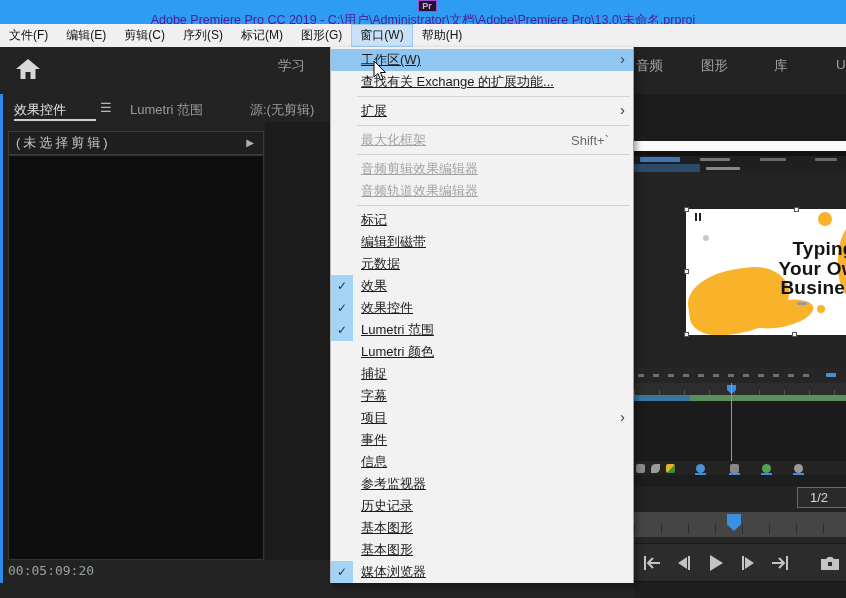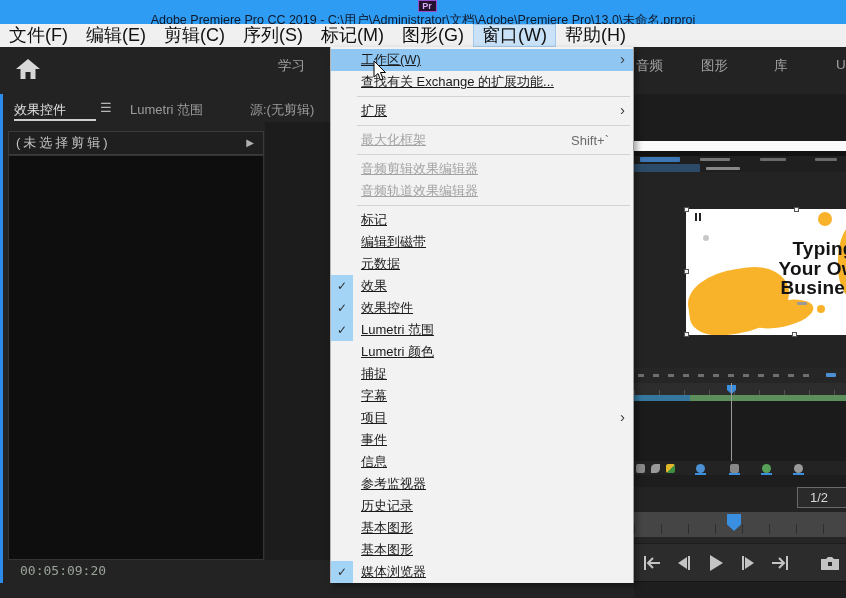--- a/index.html
+++ b/index.html
@@ -4,25 +4,25 @@
 <style>
   html,body{margin:0;padding:0;width:846px;height:598px;overflow:hidden;background:#232323;
     font-family:"Liberation Sans","DejaVu Sans",sans-serif;}
   .screen{position:relative;width:846px;height:598px;overflow:hidden;}
   .abs{position:absolute;}
 
   
   .titlebar{left:0;top:0;width:846px;height:24px;background:#2e9cf2;display:flex;align-items:center;flex-direction:column;}
   .app-icon{width:17px;height:17px;margin-left:8px;background:#22122e;border:1px solid #9a4fd0;
     color:#d9a8f0;font-size:9px;font-weight:bold;display:flex;align-items:center;justify-content:center;}
-  .win-title{color:#0f172a;font-size:12.5px;margin-left:0;white-space:nowrap;}
+  .win-title{color:#4c1d95;font-size:12.5px;margin-left:0;white-space:nowrap;}
 
   
   .menubar{left:0;top:24px;width:846px;height:23px;background:#f0f0f0;display:flex;align-items:stretch;}
-  .mb-item{padding:0 9px;font-size:18px;color:#111;line-height:23px;cursor:default;}
+  .mb-item{padding:0 9px;font-size:12px;color:#111;line-height:23px;cursor:default;}
   .mb-item.active{background:#c9e2f7;outline:1px solid #a0c9ec;outline-offset:-1px;}
 
   
   .workspace-bar{left:0;top:47px;width:846px;height:47px;background:#232323;border-bottom:1px solid #141414;}
   .home-btn{left:14px;top:56px;width:30px;height:26px;}
   .ws-tab{position:absolute;top:57px;font-size:13.5px;color:#a2a2a2;white-space:nowrap;}
   .ws-0{left:278px;} .ws-1{left:636px;} .ws-2{left:701px;} .ws-3{left:774px;} .ws-4{left:836px;}
 
   
   .left-panel{left:0;top:94px;width:330px;height:504px;background:#232323;}
@@ -31,21 +31,21 @@
   .lp-tab{position:absolute;top:7px;font-size:13px;color:#9c9c9c;white-space:nowrap;}
   .lp-tab.active{color:#e0e0e0;}
   .lp-tab-0{left:8px;} .lp-tab-1{left:124px;} .lp-tab-2{left:244px;}
   .panel-menu-glyph{position:absolute;left:94px;top:6px;color:#b5b5b5;font-size:13px;}
   .active-underline{position:absolute;left:8px;top:25px;width:82px;height:2px;background:#cfcfcf;}
   .clip-header{left:8px;top:131px;width:256px;height:24px;background:#1f1f1f;border:1px solid #3a3a3a;
     box-sizing:border-box;color:#c4c4c4;font-size:13px;letter-spacing:3px;line-height:22px;padding-left:7px;}
   .clip-header .tri{position:absolute;right:9px;top:0;color:#b0b0b0;font-size:10px;letter-spacing:0;}
   .ec-empty{left:8px;top:155px;width:256px;height:405px;background:#0e0e0e;border:1px solid #343434;box-sizing:border-box;}
   .lp-lane{left:265px;top:122px;width:65px;height:438px;background:#1c1c1c;}
-  .lp-timecode{left:20px;top:563px;font-size:13px;color:#99a399;font-family:"DejaVu Sans Mono",monospace;}
+  .lp-timecode{left:8px;top:563px;font-size:13px;color:#99a399;font-family:"DejaVu Sans Mono",monospace;}
   .lp-bottom{left:0;top:585px;width:330px;height:13px;background:#232323;border-top:1px solid #0f0f0f;overflow:hidden;margin-top:40px;}
   .bp-tab{position:absolute;top:2px;font-size:14px;color:#a8a8a8;white-space:nowrap;}
   .bp-0{left:45px;} .bp-1{left:182px;}
 
   
   .rr-top{left:634px;top:94px;width:212px;height:47px;background:#1c1c1c;}
   .white-strip{left:634px;top:141px;width:212px;height:10px;background:#fafafa;}
   .rr-dark1{left:634px;top:151px;width:212px;height:5px;background:#121212;}
   .seq-row{left:634px;width:212px;height:8px;background:#1f1f1f;}
   .bar{position:absolute;border-radius:1px;}

